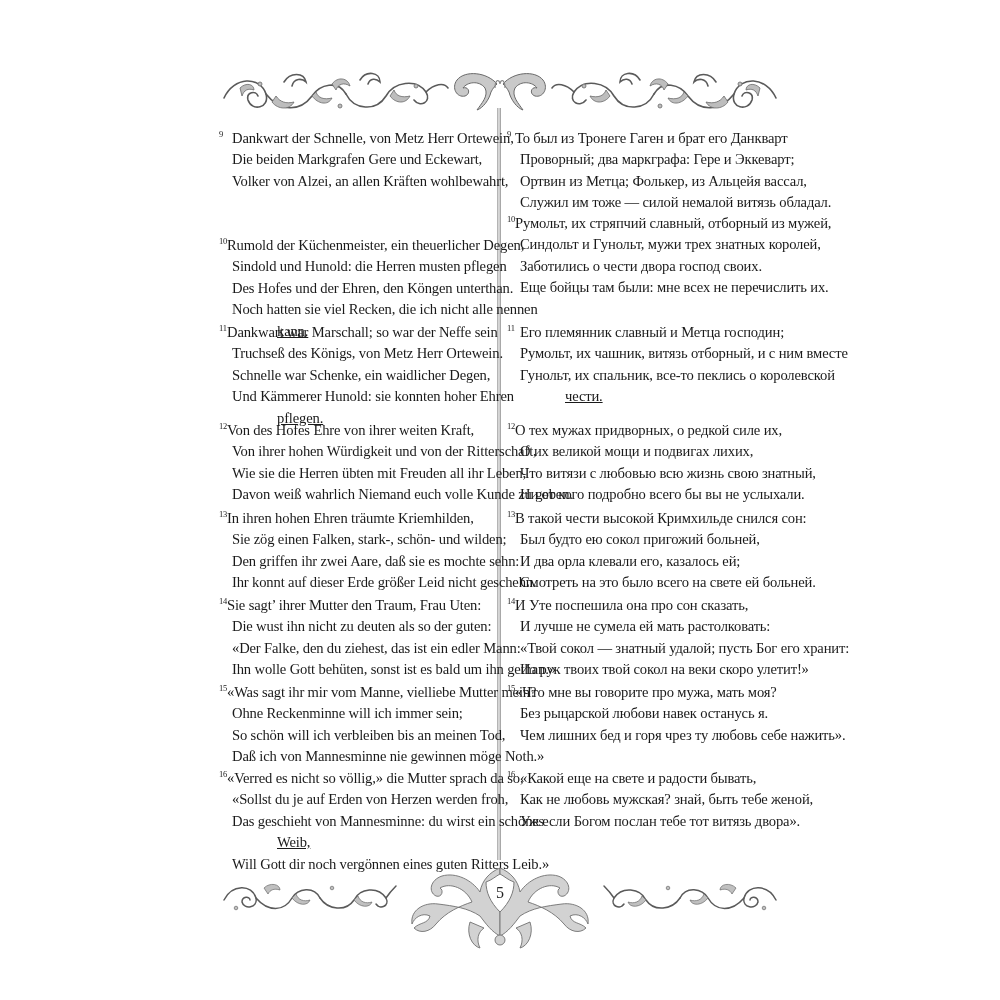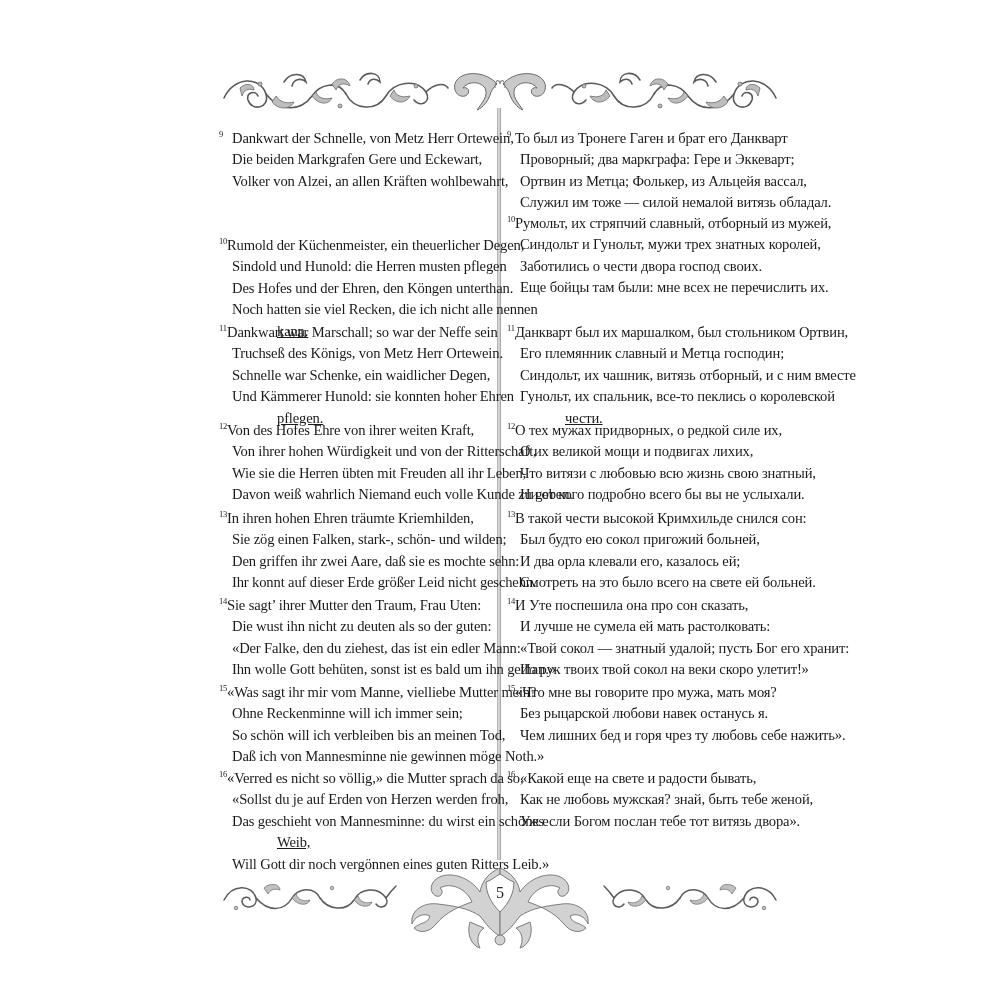--- a/index.html
+++ b/index.html
@@ -152,23 +152,23 @@
       <div class="line">Ортвин из Метца; Фолькер, из Альцейя вассал,</div>
       <div class="line">Служил им тоже — силой немалой витязь обладал.</div>
     </div>
     <div class="stanza" style="top:85px;">
       <div class="line first"><span class="num">10</span><span>Румольт, их стряпчий славный, отборный из мужей,</span></div>
       <div class="line">Синдольт и Гунольт, мужи трех знатных королей,</div>
       <div class="line">Заботились о чести двора господ своих.</div>
       <div class="line">Еще бойцы там были: мне всех не перечислить их.</div>
     </div>
     <div class="stanza" style="top:194px;">
-      <div class="line first"><span class="num">11</span><span>Данкварт был их маршалком, был стольником Ортвин,</span></div>
+      <div class="line first"><span class="num">11</span></div>
       <div class="line">Его племянник славный и Метца господин;</div>
-      <div class="line">Синдольт, их чашник, витязь отборный, и с ним вместе</div>
+      <div class="line">Румольт, их чашник, витязь отборный, и с ним вместе</div>
       <div class="line">Гунольт, их спальник, все-то пеклись о королевской</div>
       <div class="line wrap">чести.</div>
     </div>
     <div class="stanza" style="top:292px;">
       <div class="line first"><span class="num">12</span><span>О тех мужах придворных, о редкой силе их,</span></div>
       <div class="line">О их великой мощи и подвигах лихих,</div>
       <div class="line">Что витязи с любовью всю жизнь свою знатный,</div>
       <div class="line">Ни от кого подробно всего бы вы не услыхали.</div>
     </div>
     <div class="stanza" style="top:380px;">

